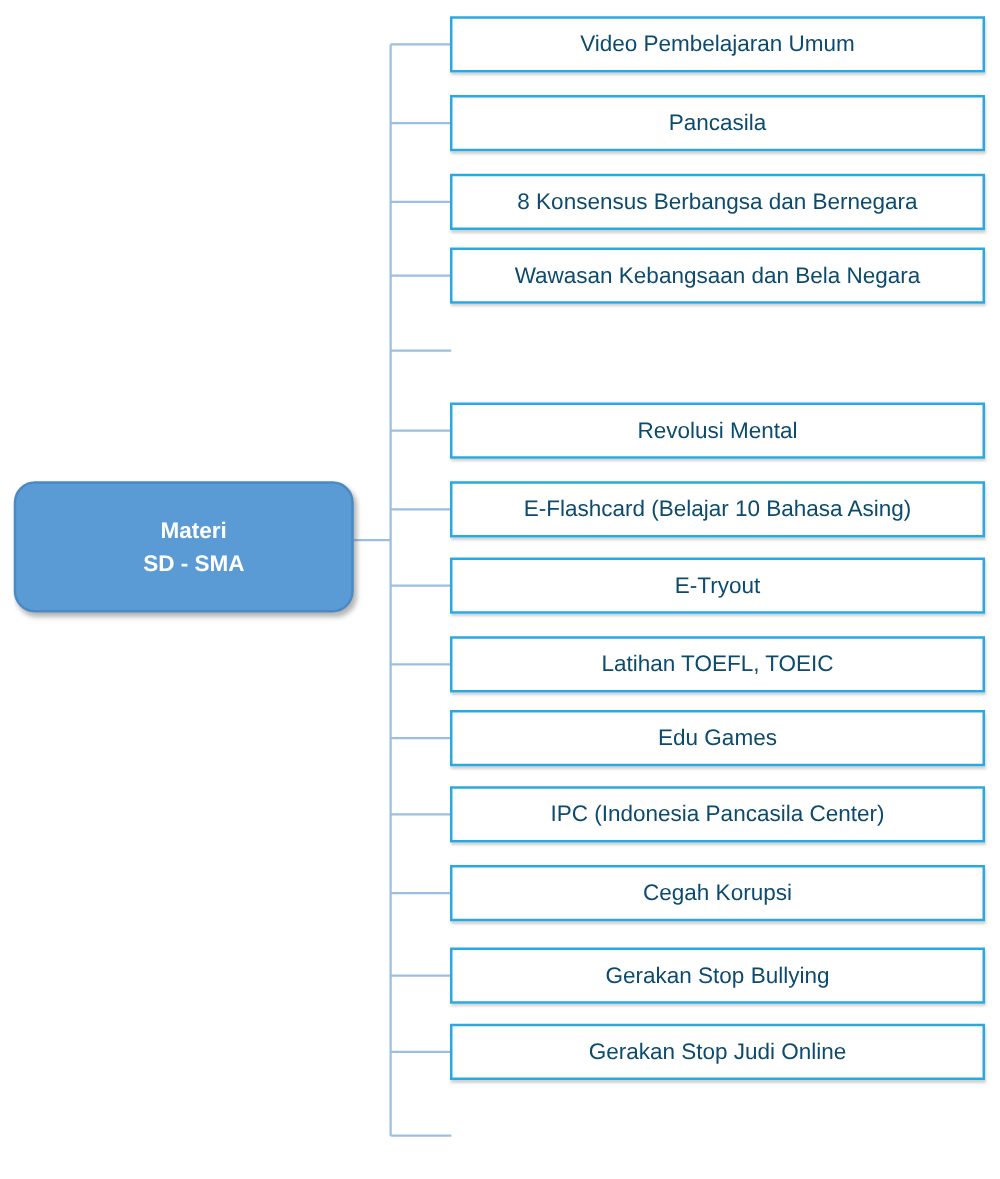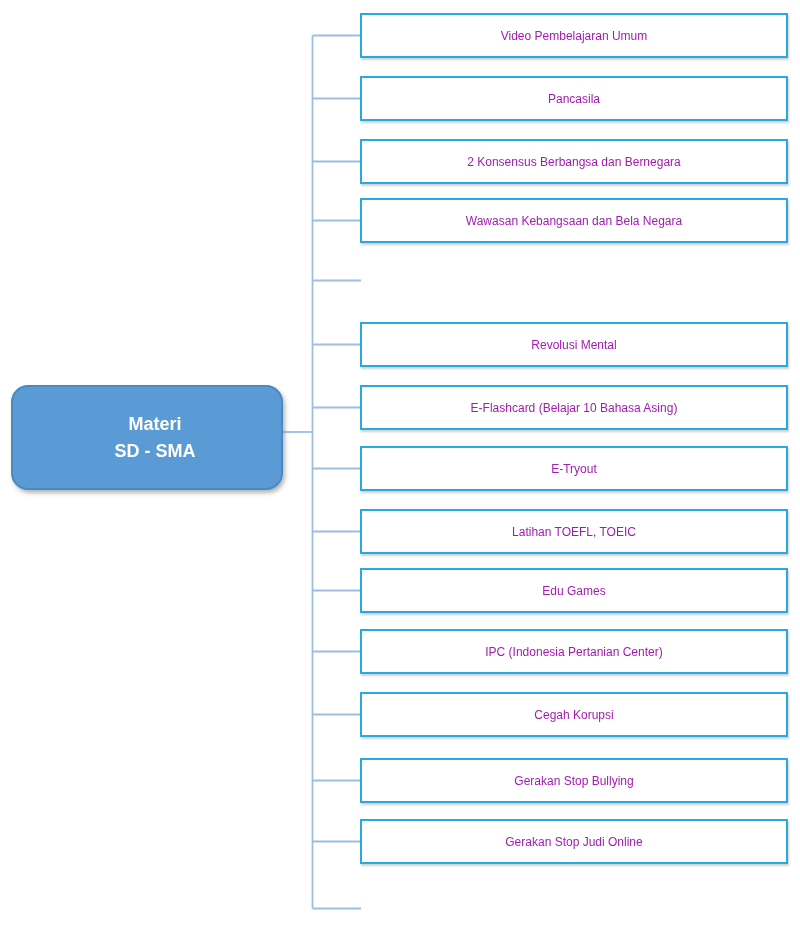--- a/index.html
+++ b/index.html
@@ -54,22 +54,22 @@
     left: 360px;
     width: 428px;
     height: 45px;
     box-sizing: border-box;
     background: #ffffff;
     border: 2px solid #29A9E1;
     box-shadow: 1px 2px 2px rgba(120,120,120,0.35);
     display: flex;
     justify-content: center;
     align-items: center;
-    font-size: 12px;
-    color: #a21caf;
+    font-size: 18px;
+    color: #0c4a6e;
     text-align: center;
   }
 </style>
 </head>
 <body>
 
 <div class="canvas">
 
   <svg class="connectors" viewBox="0 0 800 943" xmlns="http://www.w3.org/2000/svg">
 
@@ -99,42 +99,42 @@
     <div>SD - SMA</div>
   </div>
 
   <div class="tree-node" style="top:13px">
     <span>Video Pembelajaran Umum</span>
   </div>
   <div class="tree-node" style="top:76px">
     <span>Pancasila</span>
   </div>
   <div class="tree-node" style="top:139px">
-    <span>2 Konsensus Berbangsa dan Bernegara</span>
+    <span>8 Konsensus Berbangsa dan Bernegara</span>
   </div>
   <div class="tree-node" style="top:198px">
     <span>Wawasan Kebangsaan dan Bela Negara</span>
   </div>
   <div class="tree-node" style="top:322px">
     <span>Revolusi Mental</span>
   </div>
   <div class="tree-node" style="top:385px">
     <span>E-Flashcard (Belajar 10 Bahasa Asing)</span>
   </div>
   <div class="tree-node" style="top:446px">
     <span>E-Tryout</span>
   </div>
   <div class="tree-node" style="top:509px">
     <span>Latihan TOEFL, TOEIC</span>
   </div>
   <div class="tree-node" style="top:568px">
     <span>Edu Games</span>
   </div>
   <div class="tree-node" style="top:629px">
-    <span>IPC (Indonesia Pertanian Center)</span>
+    <span>IPC (Indonesia Pancasila Center)</span>
   </div>
   <div class="tree-node" style="top:758px">
     <span>Gerakan Stop Bullying</span>
   </div>
   <div class="tree-node" style="top:692px">
     <span>Cegah Korupsi</span>
   </div>
   <div class="tree-node" style="top:819px">
     <span>Gerakan Stop Judi Online</span>
   </div>

